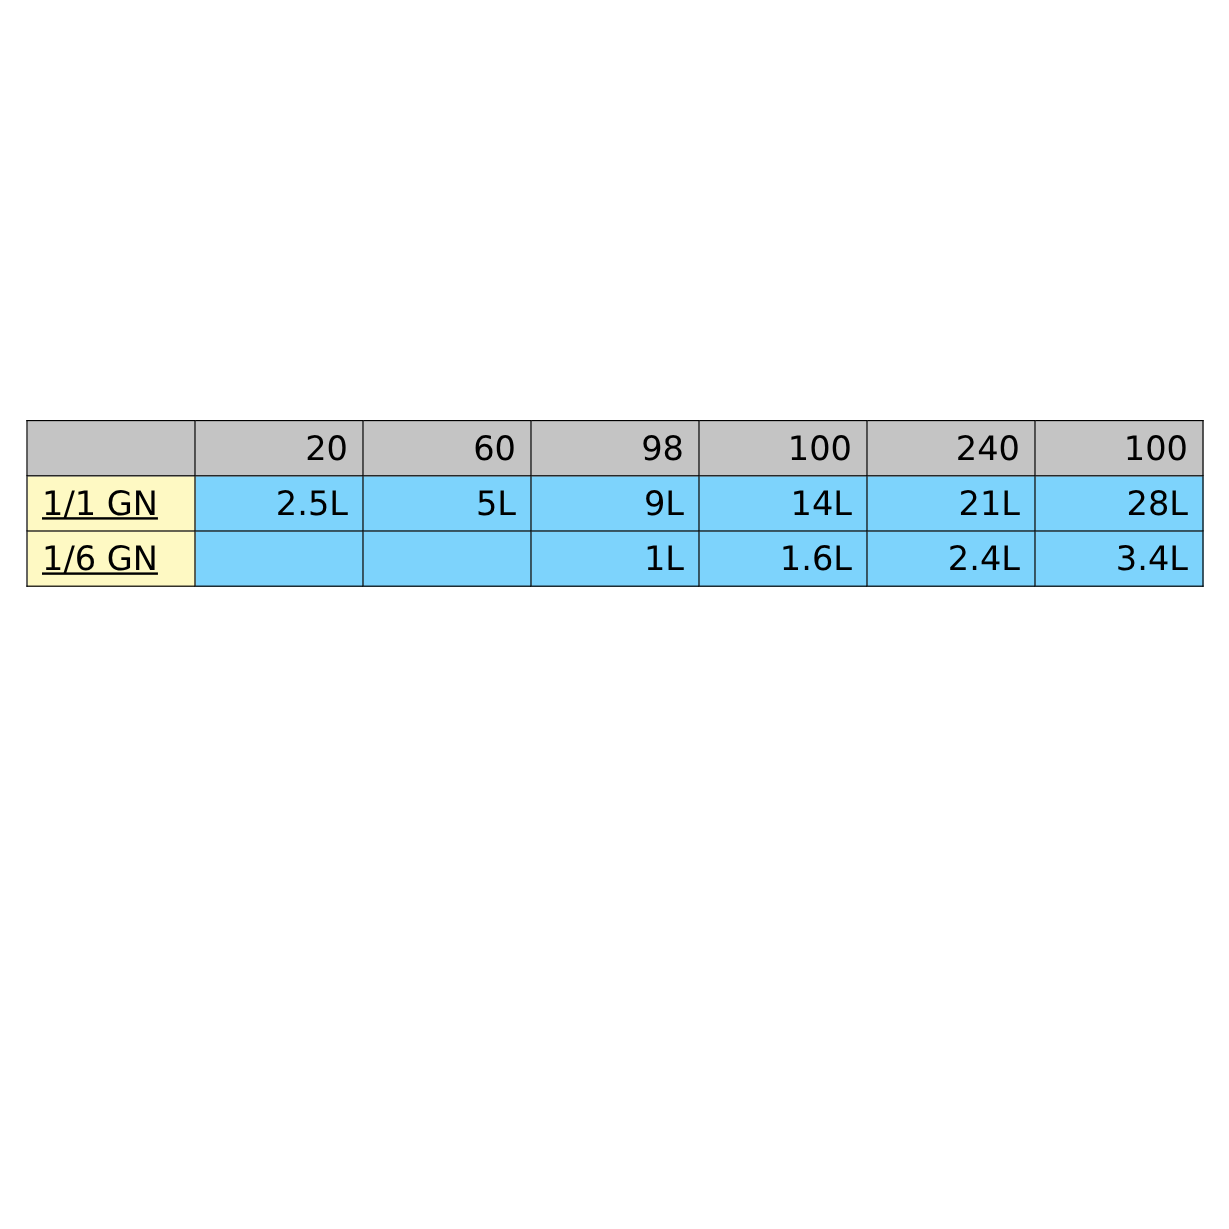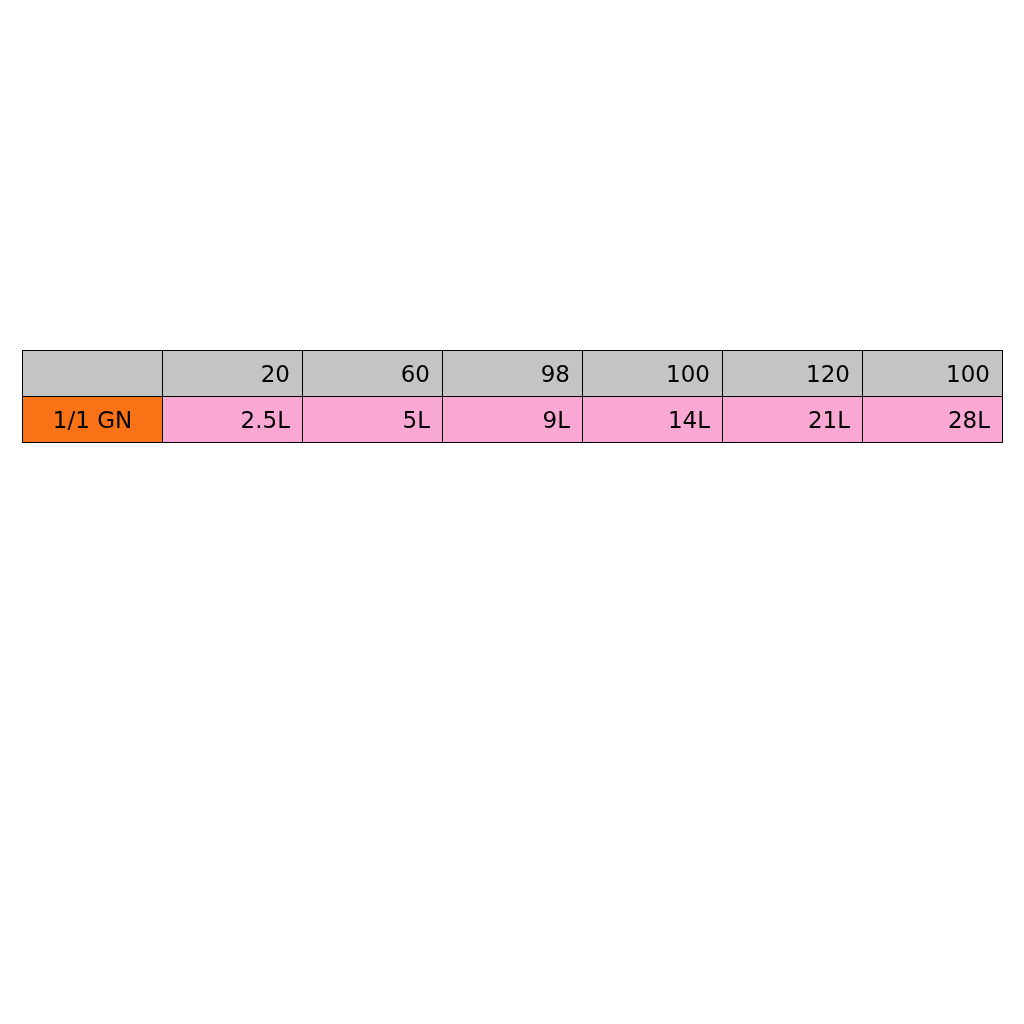--- a/index.html
+++ b/index.html
@@ -23,42 +23,43 @@
   table.gn-table {
     border-collapse: collapse;
     table-layout: fixed;
     width: 980px;
     background: #ffffff;
   }
   table.gn-table td,
   table.gn-table th {
     border: 1px solid #000000;
     height: 46px;
-    font-size: 23px;
+    font-size: 28px;
     font-weight: normal;
     color: #000000;
     padding: 0 12px;
     box-sizing: border-box;
   }
   col.c-label { width: 140px; }
   col.c-data  { width: 140px; }
 
   .hdr-corner {
     background: #c4c4c4;
   }
   .hdr-cell {
     background: #c4c4c4;
     text-align: right;
   }
   .row-label {
-    background: #f97316;
-    text-align: center;
+    background: #fef9c3;
+    text-align: left;
+    text-decoration: underline;
   }
   .data-cell {
-    background: #f9a8d4;
+    background: #7dd3fc;
     text-align: right;
   }
 </style>
 </head>
 <body>
 
 <div class="table-wrap">
   <table class="gn-table">
     <colgroup>
       <col class="c-label">
@@ -69,29 +70,38 @@
       <col class="c-data">
       <col class="c-data">
     </colgroup>
     <thead>
       <tr>
         <th class="hdr-corner"></th>
         <th class="hdr-cell">20</th>
         <th class="hdr-cell">60</th>
         <th class="hdr-cell">98</th>
         <th class="hdr-cell">100</th>
-        <th class="hdr-cell">120</th>
+        <th class="hdr-cell">240</th>
         <th class="hdr-cell">100</th>
       </tr>
     </thead>
     <tbody>
       <tr>
         <td class="row-label">1/1 GN</td>
         <td class="data-cell">2.5L</td>
         <td class="data-cell">5L</td>
         <td class="data-cell">9L</td>
         <td class="data-cell">14L</td>
         <td class="data-cell">21L</td>
         <td class="data-cell">28L</td>
       </tr>
+      <tr>
+        <td class="row-label">1/6 GN</td>
+        <td class="data-cell"></td>
+        <td class="data-cell"></td>
+        <td class="data-cell">1L</td>
+        <td class="data-cell">1.6L</td>
+        <td class="data-cell">2.4L</td>
+        <td class="data-cell">3.4L</td>
+      </tr>
     </tbody>
   </table>
 </div>
 
 </body></html>

